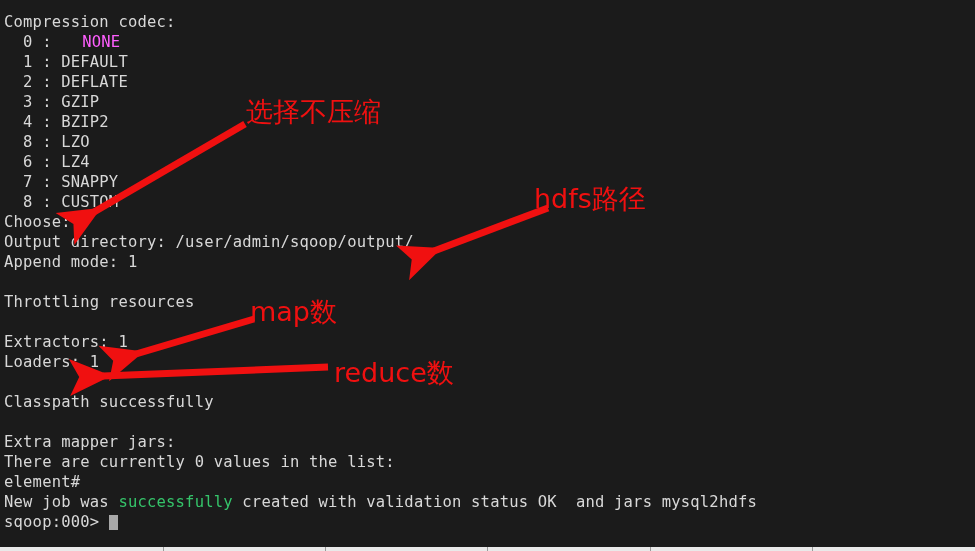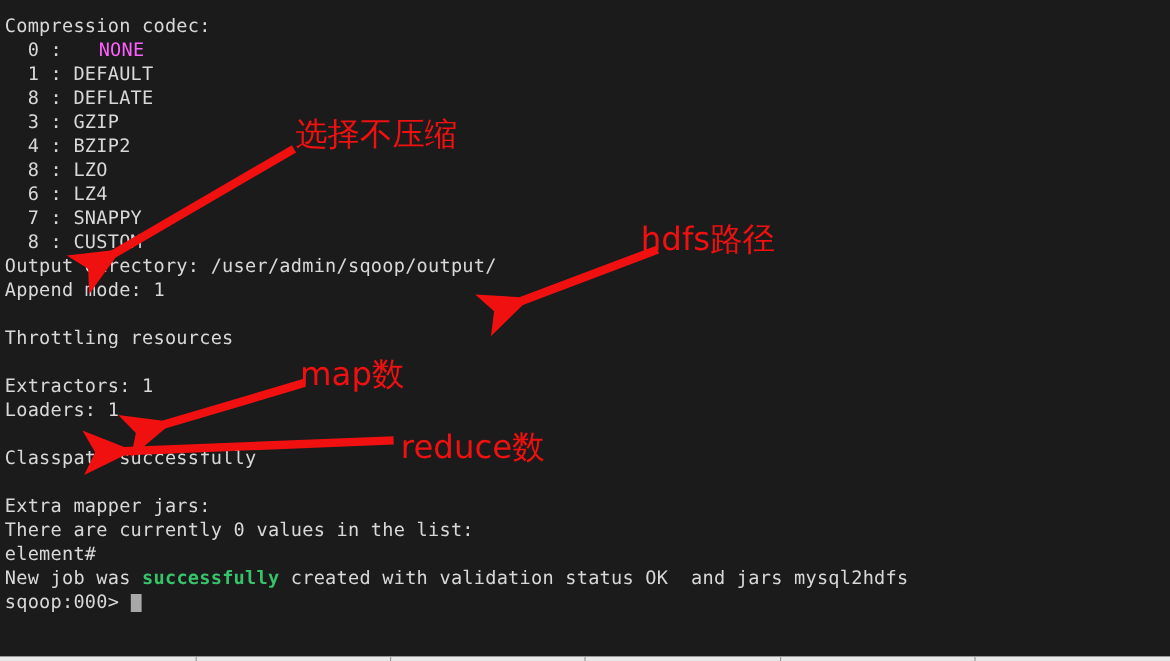--- a/index.html
+++ b/index.html
@@ -29,21 +29,21 @@
     height: 20px;
     line-height: 20px;
     font-size: 15.5px;
     color: #d8d8d8;
     white-space: pre;
     padding-left: 4px;
     letter-spacing: 0.2px;
   }
   .tline.blank { color: transparent; }
   .c-magenta { color: #ff5fff; margin-left: 21px; }
-  .c-green   { color: #35c46a; font-weight: bold; }
+  .c-green   { color: #35c46a; }
 
   .cursor {
     display: inline-block;
     width: 9px;
     height: 15px;
     background: #a8a8a8;
     vertical-align: -3px;
   }
 
   
@@ -77,27 +77,28 @@
 </style>
 </head>
 <body>
 
 <div id="screen">
 
   <div id="terminal">
       <div class="tline">Compression codec:</div>
       <div class="tline"><span>  0 : </span><span class="c-magenta" style="color: rgb(255, 95, 255);">NONE</span></div>
       <div class="tline">  1 : DEFAULT</div>
-      <div class="tline">  8 : DEFLATE</div>
+      <div class="tline">  2 : DEFLATE</div>
       <div class="tline">  3 : GZIP</div>
       <div class="tline">  4 : BZIP2</div>
       <div class="tline">  8 : LZO</div>
       <div class="tline">  6 : LZ4</div>
       <div class="tline">  7 : SNAPPY</div>
       <div class="tline">  8 : CUSTOM</div>
+      <div class="tline">Choose: 0</div>
       <div class="tline">Output directory: /user/admin/sqoop/output/</div>
       <div class="tline">Append mode: 1</div>
       <div class="tline blank"> </div>
       <div class="tline">Throttling resources</div>
       <div class="tline blank"> </div>
       <div class="tline">Extractors: 1</div>
       <div class="tline">Loaders: 1</div>
       <div class="tline blank"> </div>
       <div class="tline">Classpath successfully</div>
       <div class="tline blank"> </div>

